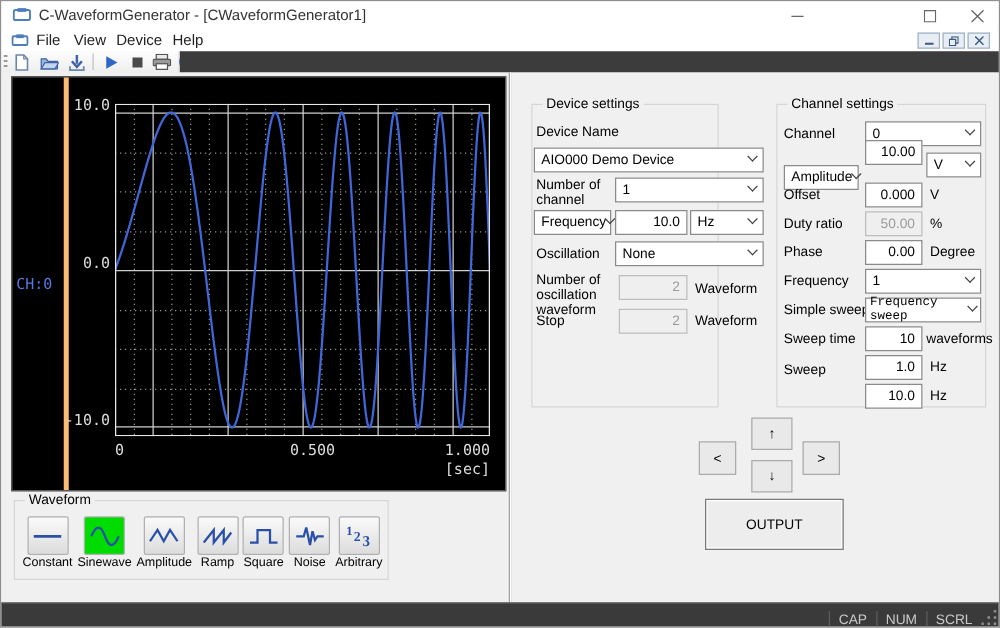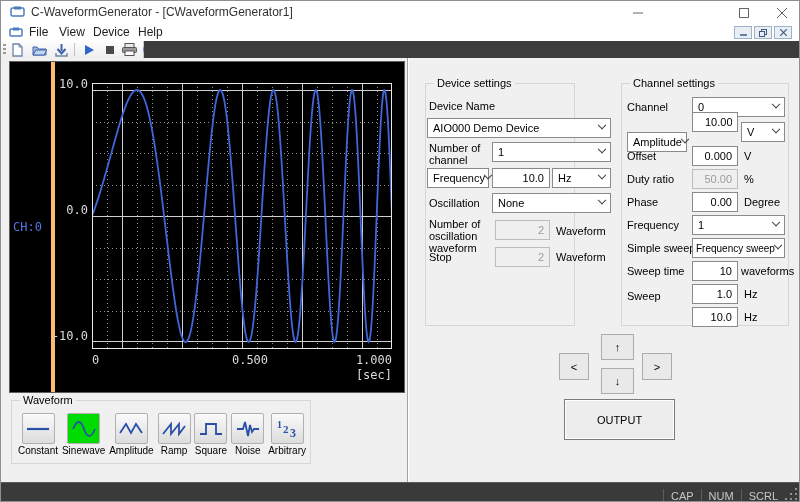--- a/index.html
+++ b/index.html
@@ -351,21 +351,21 @@
       <span class="unit" style="left:122px; top:89px;">%</span>
       <span class="lbl" style="left:5px; top:112px;">Phase</span>
       <input class="inp" style="left: 70px; top: 108px; width: 46px;" value="0.00">
       <span class="unit" style="left:122px; top:112px;">Degree</span>
       <span class="lbl" style="left:5px; top:135px;">Frequency</span>
       <div class="dd" style="left:70px; top:131px; width:93px;">
         <span>1</span>
           <span class="chev"></span>
       </div>
       <span class="lbl" style="left:5px; top:158px;">Simple sweep</span>
-      <div class="dd" style="left:70px; top:154px; width:93px; padding:0 3px;">
+      <div class="dd" style="left:70px; top:154px; width:93px; padding:0 3px;font-family:Liberation Mono, monospace;">
         <span style="font-size:10px;">Frequency sweep</span>
           <span class="chev"></span>
       </div>
       <span class="lbl" style="left:5px; top:181px;">Sweep time</span>
       <input class="inp" style="left: 70px; top: 177px; width: 46px;" value="10">
       <span class="unit" style="left:119px; top:181px;">waveforms</span>
       <span class="lbl" style="left:5px; top:206px;">Sweep</span>
       <input class="inp" style="left: 70px; top: 200px; width: 46px;" value="1.0">
       <span class="unit" style="left:122px; top:204px;">Hz</span>
       <input class="inp" style="left: 70px; top: 223px; width: 46px;" value="10.0">

